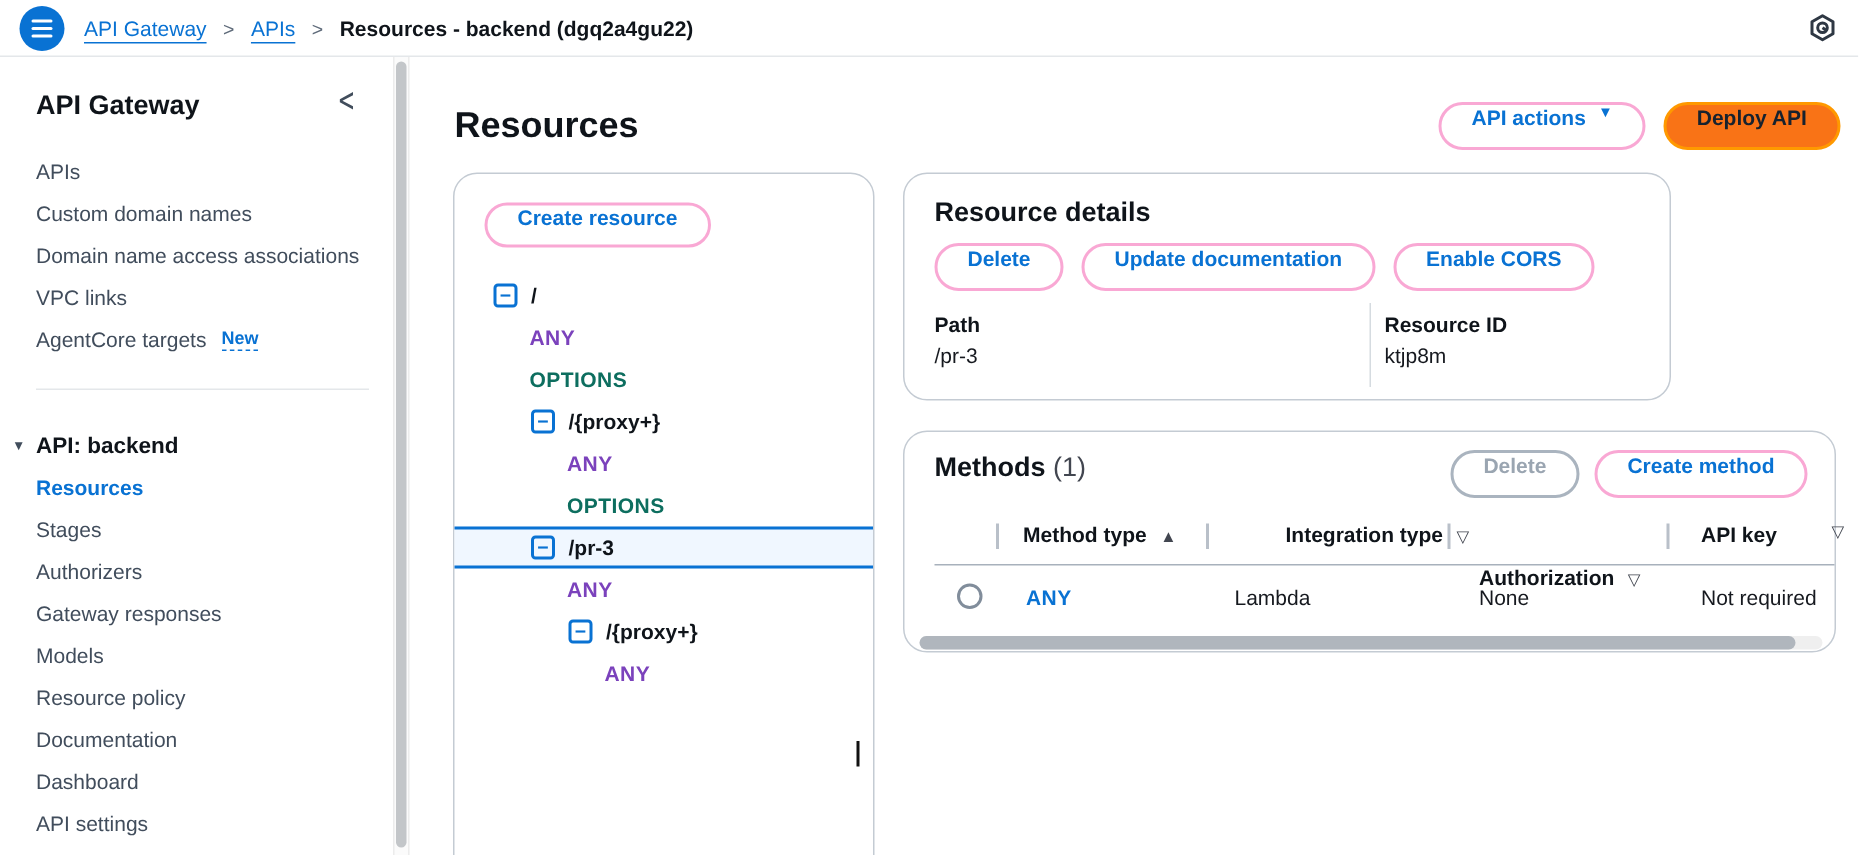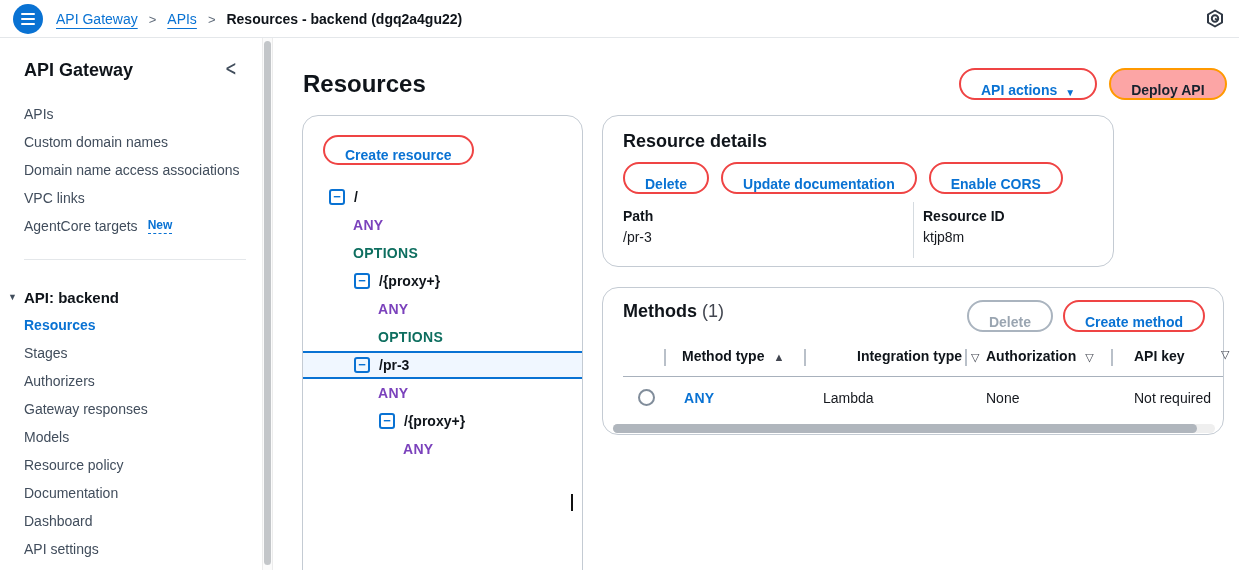--- a/index.html
+++ b/index.html
@@ -40,26 +40,26 @@
               color:#414d5c; cursor:pointer; }
   .side-sub.active { color:#0972d3; font-weight:700; }
 
   .side-scrollbar { position:absolute; left:262px; top:38px; width:11px; height:532px; background:#fbfbfb;
                     border-left:1px solid #ececec; border-right:1px solid #ececec; cursor:pointer; }
   .side-thumb { position:absolute; left:1px; top:3px; width:7px; height:524px; background:#c3c6c9; border-radius:4px; }
 
   
   .page-title { position:absolute; left:303px; top:70px; font-size:24px; font-weight:700; color:#0f141a; }
 
-  .pill { display:inline-flex; align-items:flex-end; justify-content:center; gap:8px; height:32px;
-          border:2px solid #ef4444; border-radius:17px; background:#fff; color:#0972d3;
+  .pill { display:inline-flex; align-items:flex-start; justify-content:center; gap:8px; height:32px;
+          border:2px solid #f9a8d4; border-radius:17px; background:#fff; color:#0972d3;
           font-size:14px; font-weight:700; padding:0 20px; cursor:pointer; white-space:nowrap;
           font-family:"Liberation Sans","DejaVu Sans",sans-serif; }
   .pill.disabled { border-color:#aab4bf; color:#9aa5b1; cursor:default; }
-  .pill.primary { background:#fca5a5; border-color:#ff9900; color:#17222e; }
+  .pill.primary { background:#f97316; border-color:#ff9900; color:#17222e; }
   .pill .dd-arrow { font-size:10px; }
 
   .hdr-actions { position:absolute; left:959px; top:68px; display:flex; gap:12px; }
 
   .card { position:absolute; background:#fff; border:1px solid #c4cbd3; border-radius:16px; }
 
   
   .tree-card { left:302px; top:115px; width:281px; height:472px; }
   .create-resource { position:absolute; left:20px; top:19px; height:30px; border-radius:16px; }
   .tree-rows { position:absolute; left:0; top:67px; width:100%; }
@@ -250,21 +250,21 @@
 
     <div class="th-sep" style="left:61px;"></div>
     <div class="th-cell" style="left:79px;text-align:right;">
       <span>Method type</span><span class="sort-glyph">▲</span>
     </div>
     <div class="th-sep" style="left:201px;"></div>
     <div class="th-cell" style="left:220px;margin-left:34px;">
       <span>Integration type</span><span class="sort-glyph">▽</span>
     </div>
     <div class="th-sep" style="left:362px;"></div>
-    <div class="th-cell" style="left:383px;">
+    <div class="th-cell" style="left:383px;margin-top:29px;">
       <span>Authorization</span><span class="sort-glyph">▽</span>
     </div>
     <div class="th-sep" style="left:508px;"></div>
     <div class="th-cell" style="left:531px;">
       <span>API key</span><span class="sort-glyph" style="position:absolute;left:78px;">▽</span>
     </div>
     <div class="th-underline"></div>
 
     <div>
       <div class="radio"></div>

